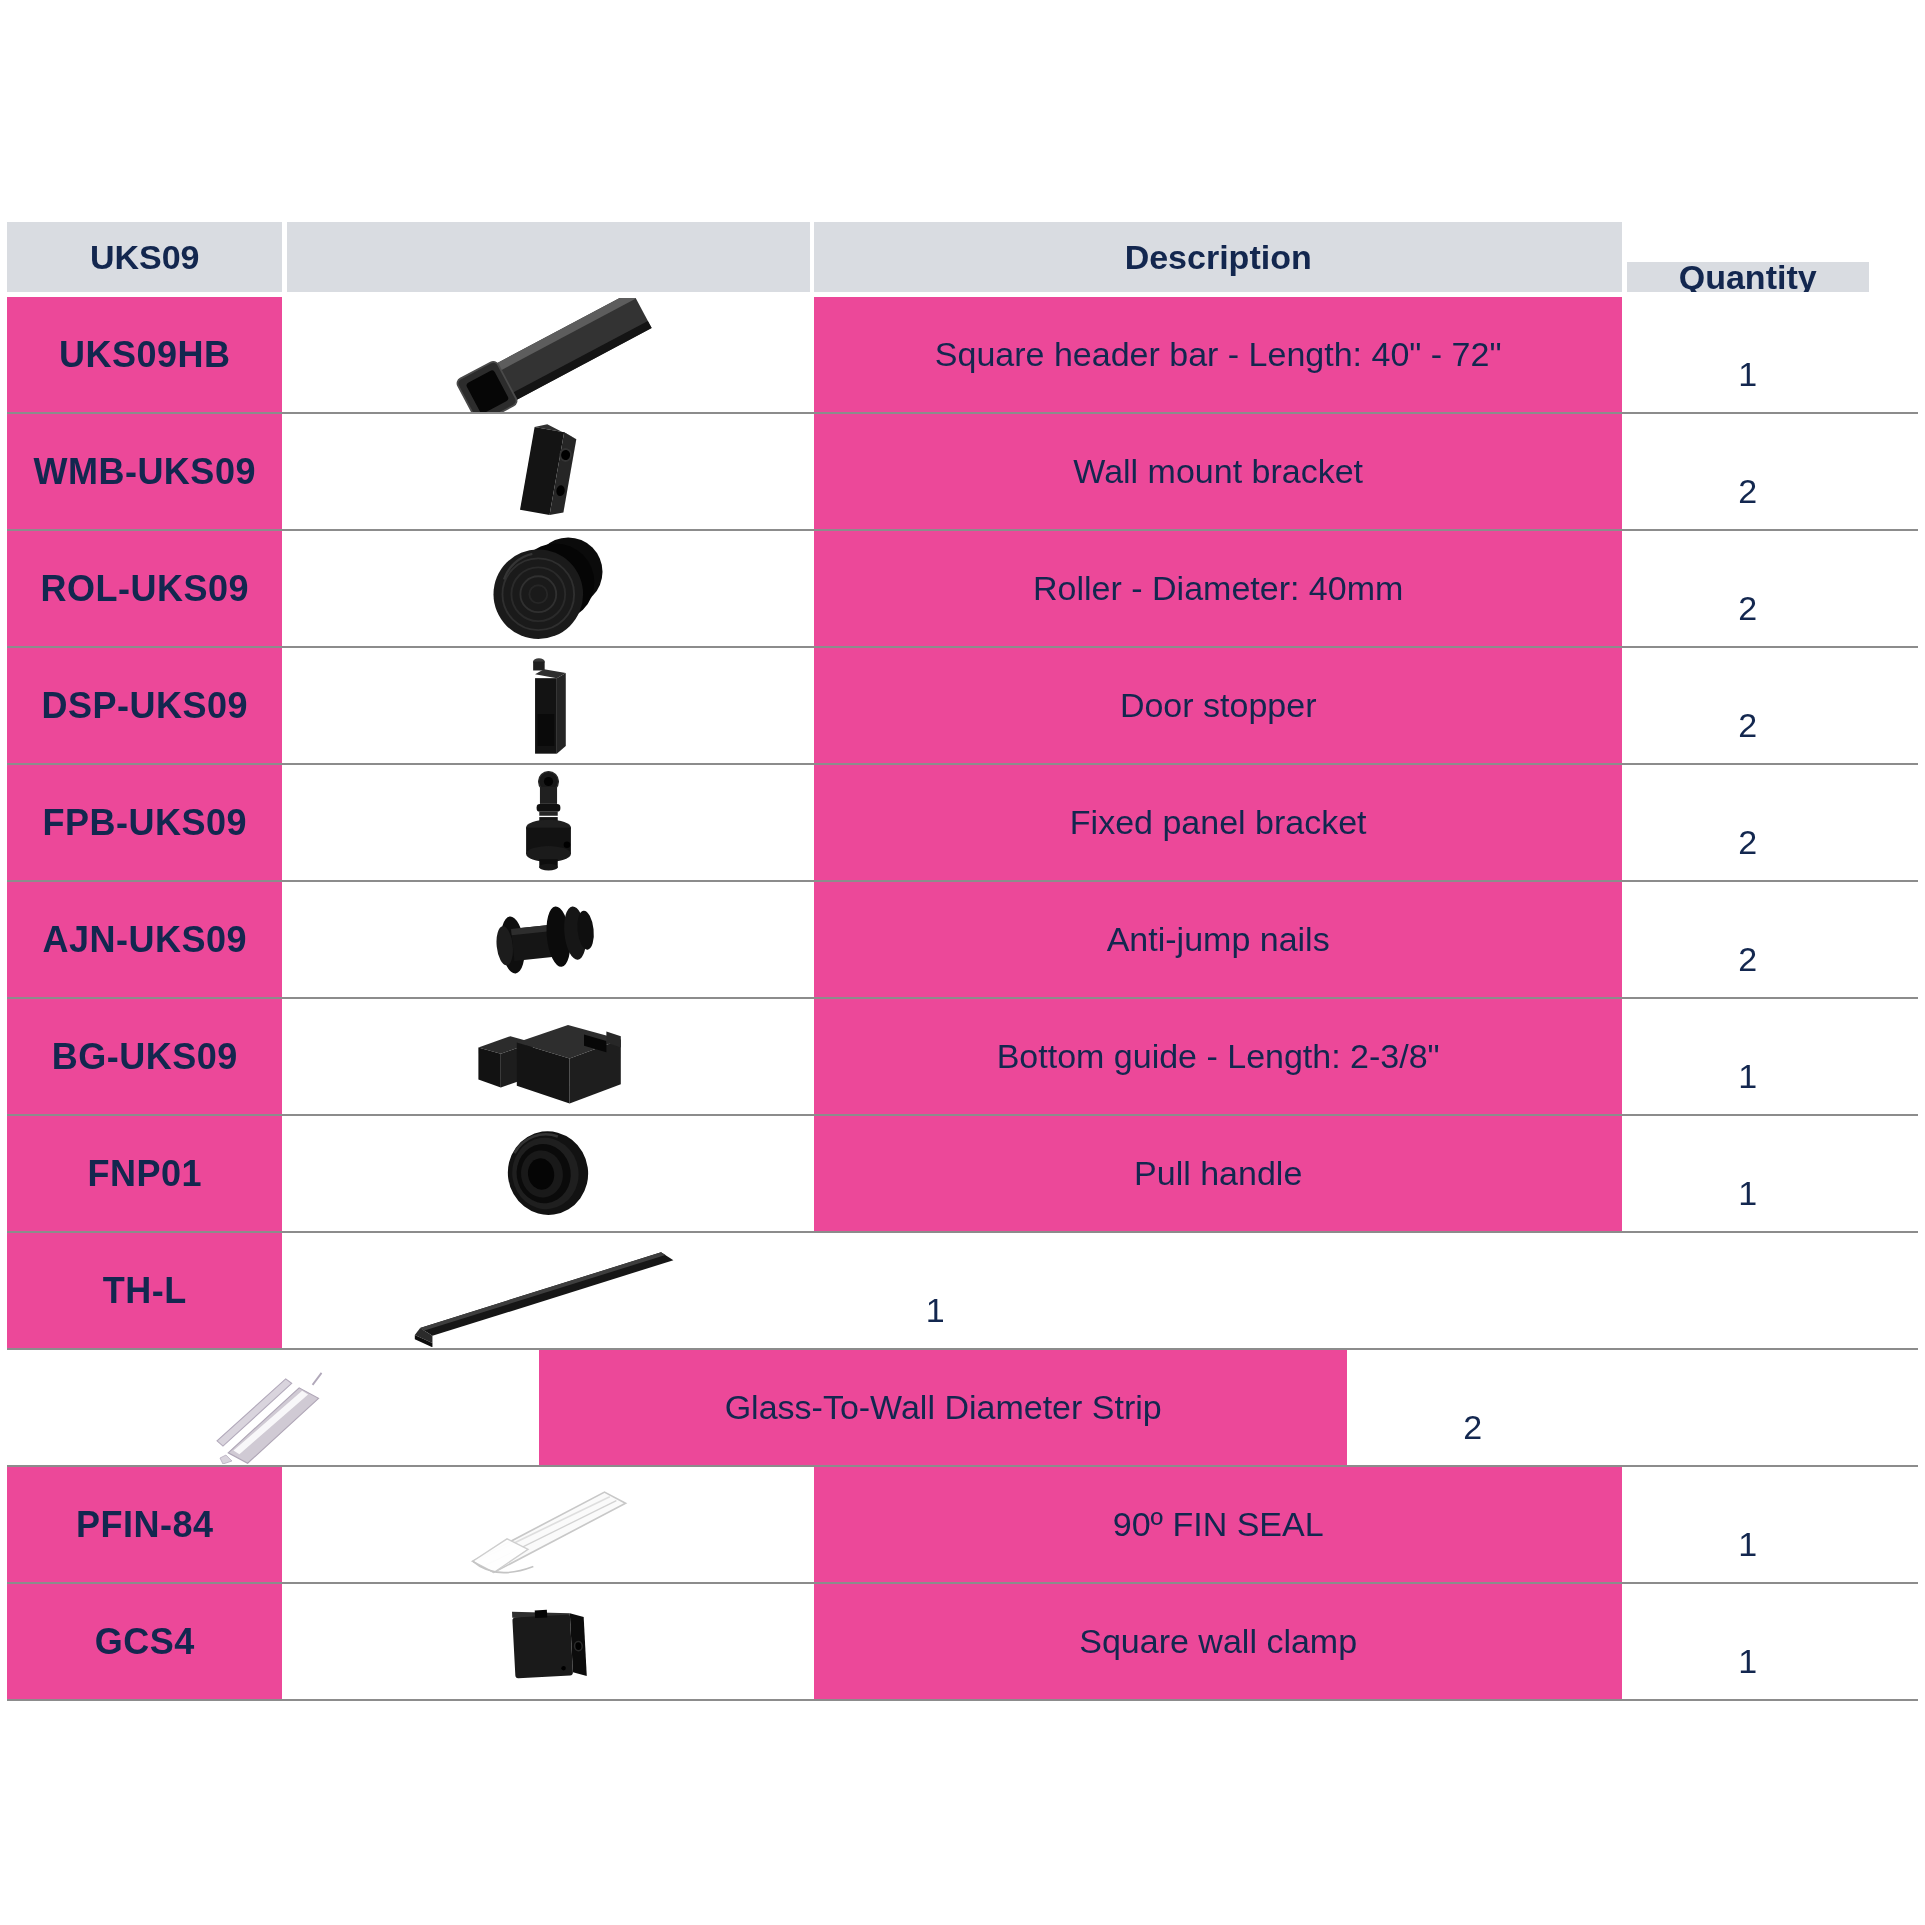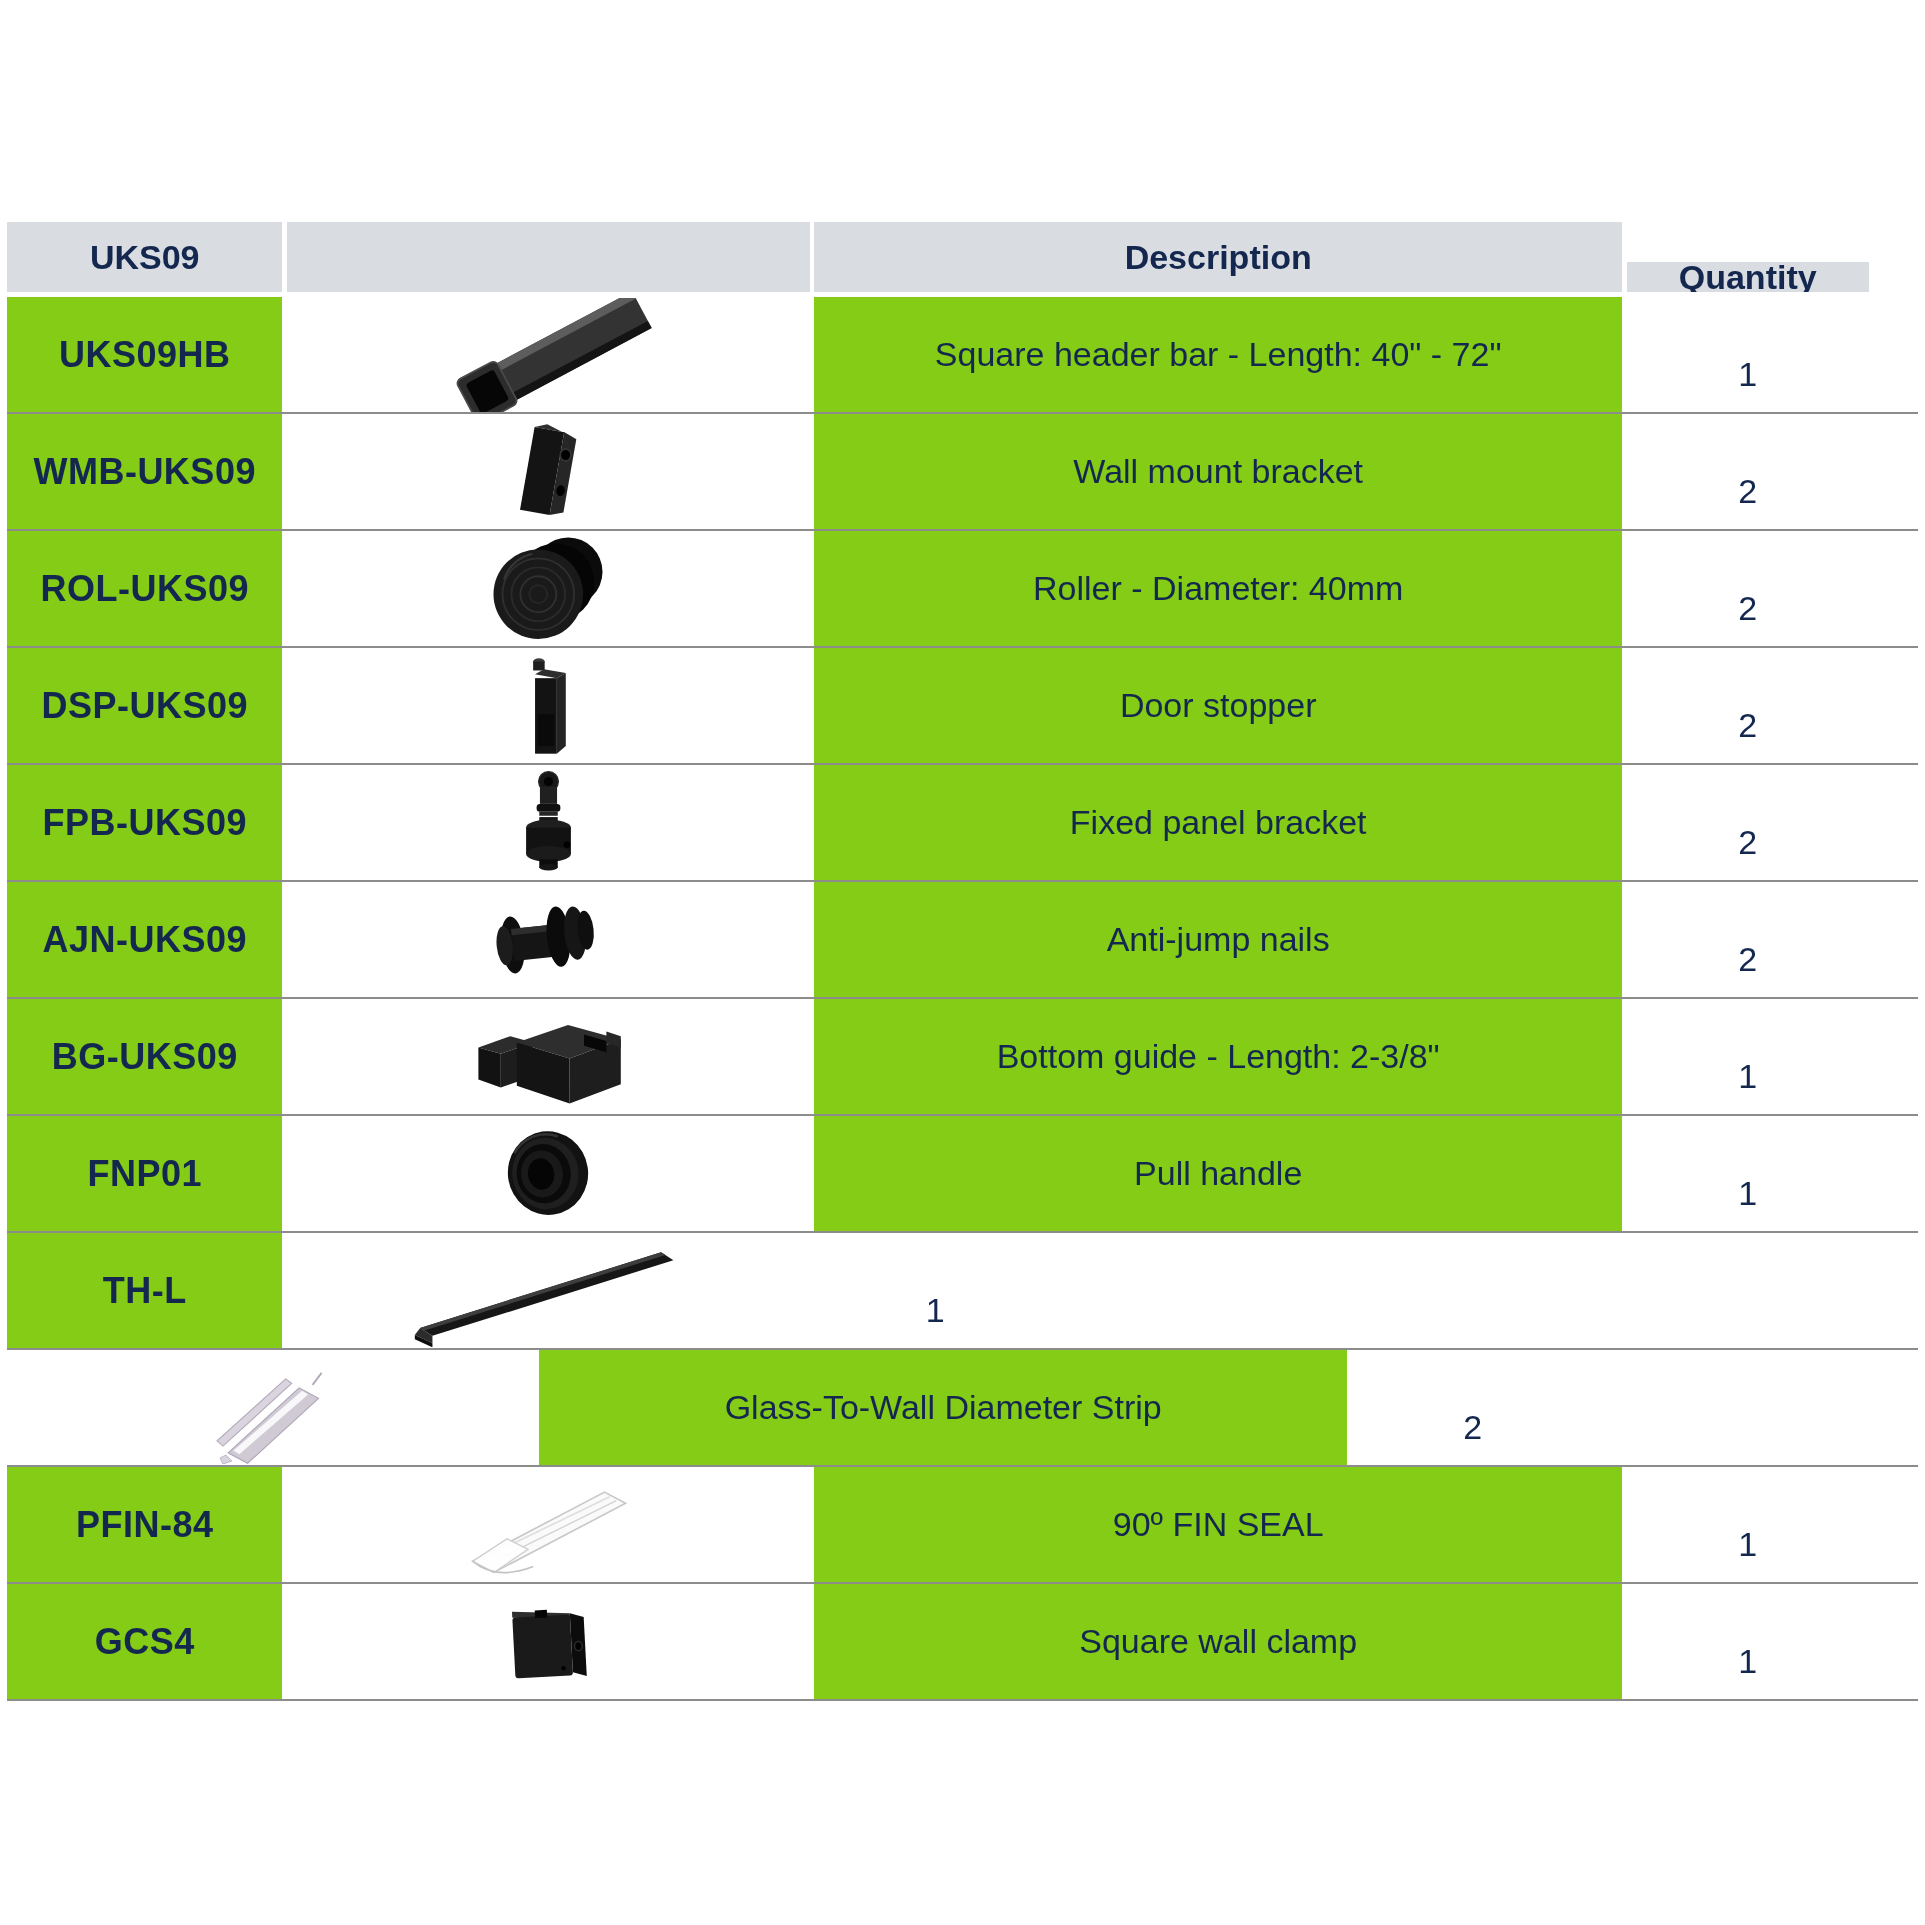--- a/index.html
+++ b/index.html
@@ -11,21 +11,21 @@
   .parts-table { position:absolute; left:7.2px; top:222px; width:1911px; }
   .row { display:flex; align-items:stretch; }
   .header-row { height:70px; margin-bottom:5.4px; }
   .data-row { height:115px; border-bottom:2.7px solid #8c8c8c; }
   .cell { display:flex; align-items:center; justify-content:center; overflow:hidden; }
   .c1 { width:275px; }
   .c2 { width:523px; margin-left:4.5px; }
   .c3 { width:808px; margin-left:4.5px; }
   .c4 { width:242px; margin-left:4.5px;margin-top:40px; }
   .header-row .cell { background:#d9dce1; }
-  .data-row .c1, .data-row .c3 { background:#84cc16; }
+  .data-row .c1, .data-row .c3 { background:#ec4899; }
   .data-row .c2, .data-row .c4 { background:#ffffff; }
   .hlabel { font-weight:bold; font-size:34px; }
   .code   { font-weight:bold; font-size:36px; letter-spacing:0.5px; text-align:center; }
   .desc   { font-size:34px; text-align:center; }
   .qty    { font-size:34px; text-align:center; }
   .imgwrap { display:flex; align-items:center; justify-content:center; }
   #svg-assets { position:absolute; width:0; height:0; overflow:hidden; }
 </style>
 </head>
 <body>

